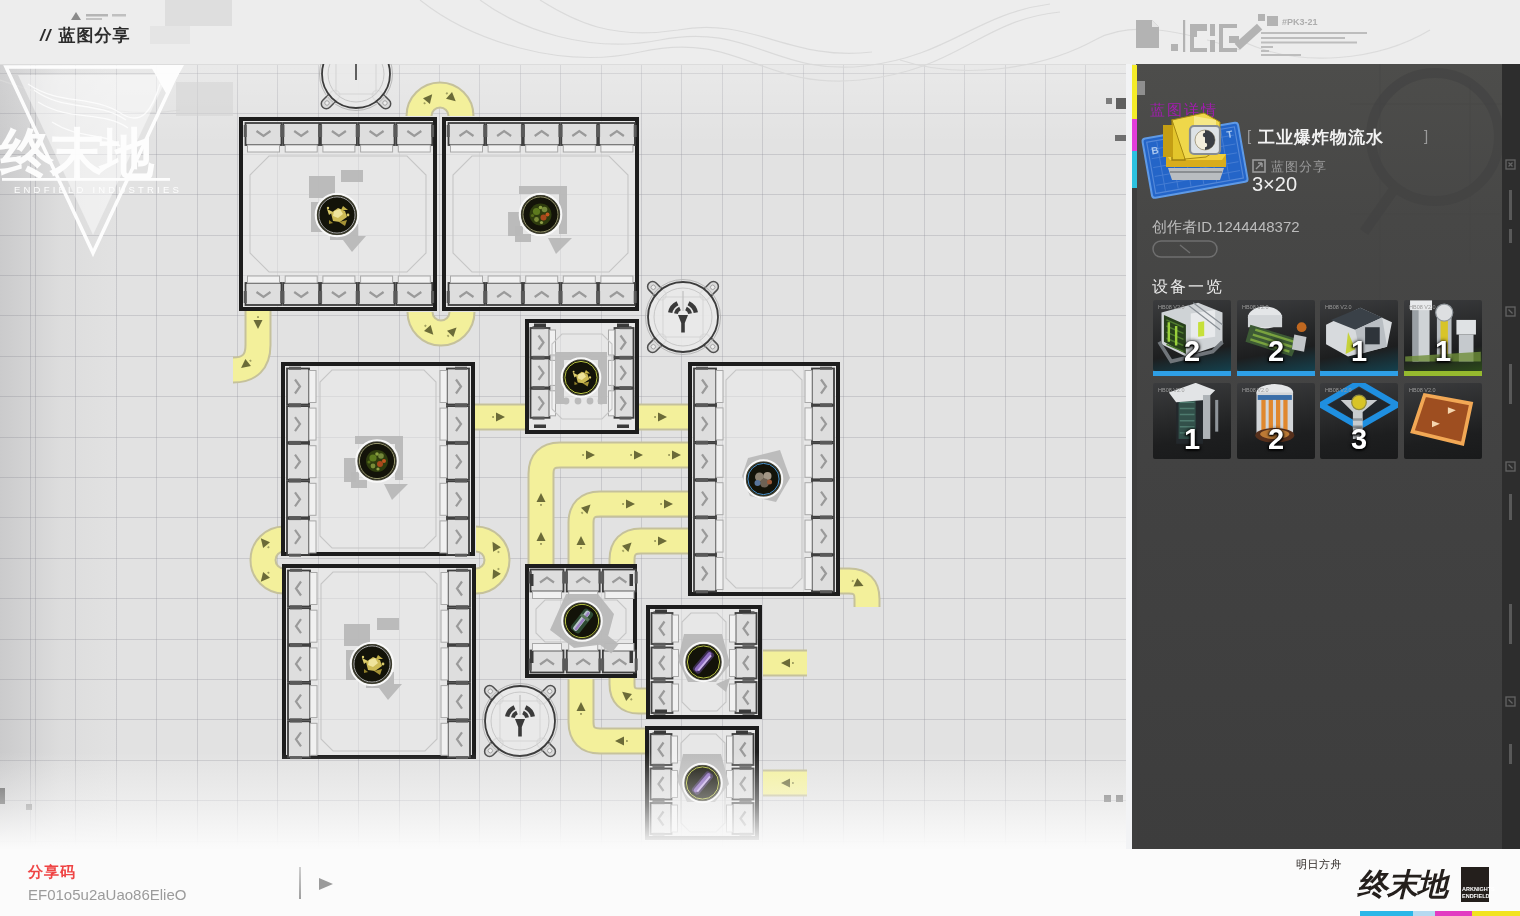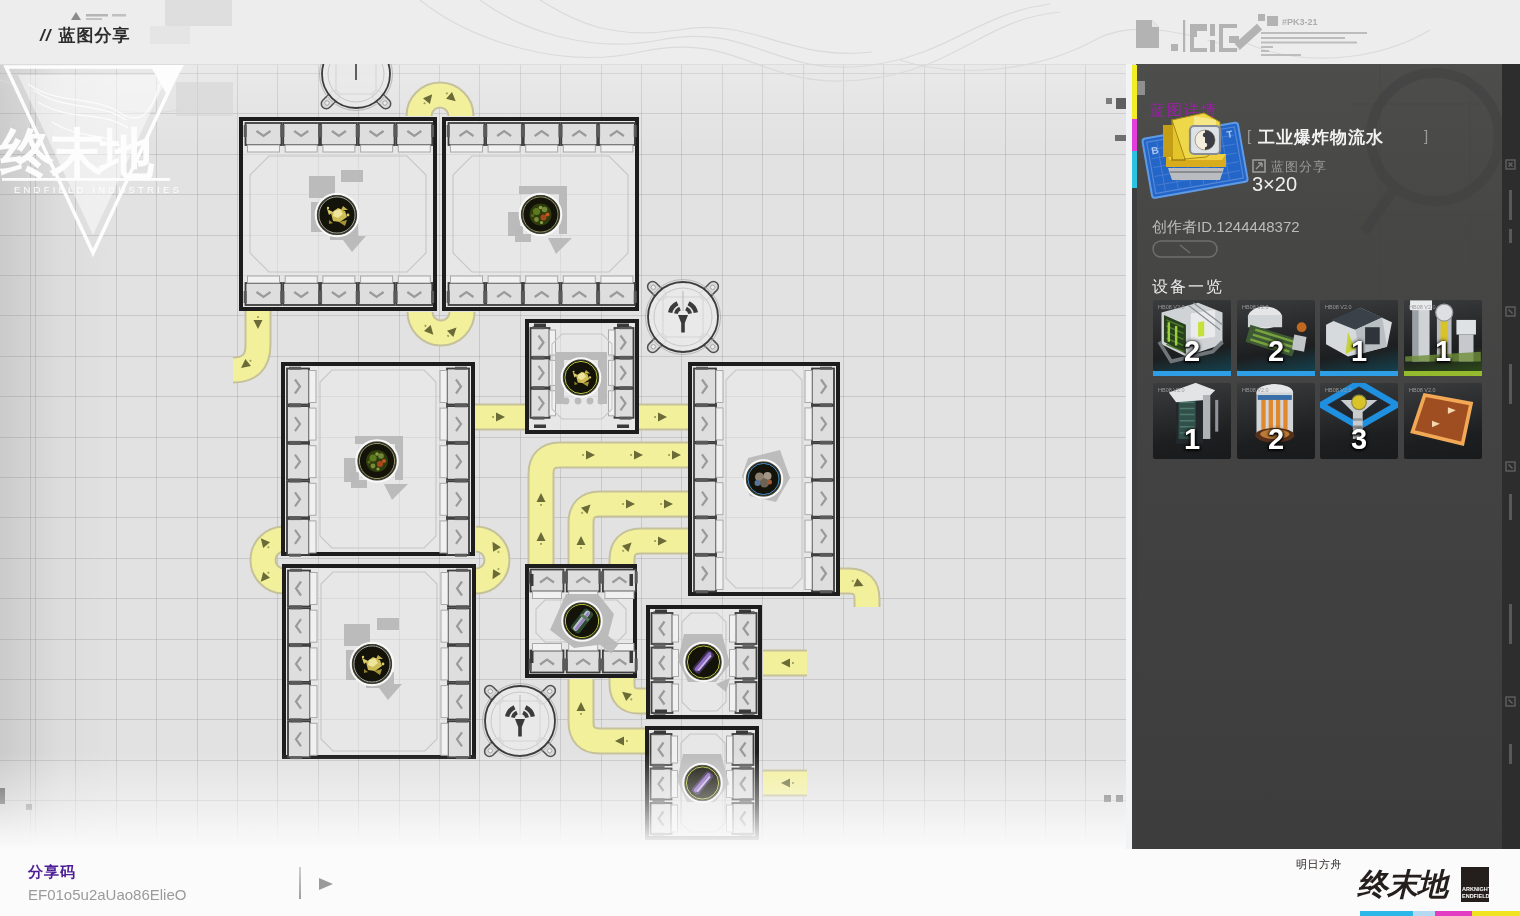--- a/index.html
+++ b/index.html
@@ -1254,21 +1254,21 @@
           <path d="M24 16 L62 23 L55 56 L14 46 Z" fill="none" stroke="#f2a855" stroke-width="3"></path>
           <path d="M43 26 l6.5 2.5 l-6.5 3 Z" fill="#f4d6b0"></path>
           <path d="M30 37 l6.5 2.5 l-6.5 3 Z" fill="#f4d6b0"></path>
         </g>
       </g>
       <text x="5" y="9" font-size="5.5" fill="#9a9a9a">HB08 V2.0</text>
     </svg>
 
 <div class="abs" style="left:0;top:849px;width:1520px;height:67px;background:#fbfbfb;"></div>
 
-<div class="abs" style="left:28px;top:863px;font-size:15px;font-weight:bold;color:#4c1d95;letter-spacing:1px;">分享码</div>
+<div class="abs" style="left:28px;top:863px;font-size:15px;font-weight:bold;color:#ef4444;letter-spacing:1px;">分享码</div>
 
 <div class="abs" style="left:28px;top:886px;font-size:15px;color:#9b9b9b;">EF01o5u2aUao86ElieO</div>
 
 <div class="abs" style="left:299px;top:867px;width:2px;height:32px;background:linear-gradient(#cfcfcf,#9f9f9f);"></div>
 
 <svg class="abs" style="left:316px;top:876px;" width="22" height="16" viewBox="0 0 22 16">
  <path d="M3 2 L17 8 L3 14 Z" fill="#9b9b9b"></path>
 </svg>
 
 <div class="abs" style="left:1296px;top:857px;font-size:11px;font-weight:normal;color:#241f1c;letter-spacing:0.5px;">明日方舟</div>

